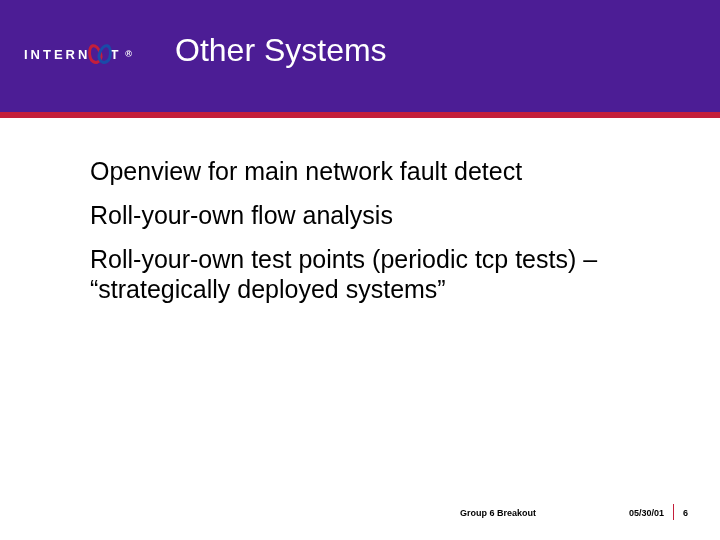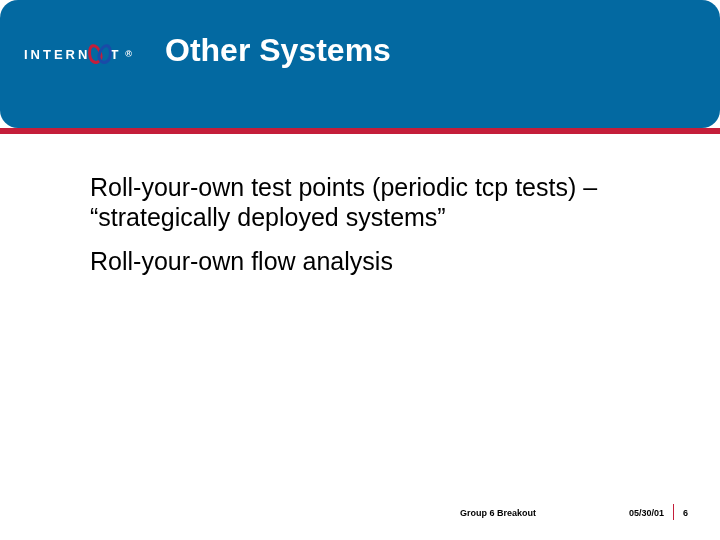--- a/index.html
+++ b/index.html
@@ -6,24 +6,23 @@
   body {
     width: 720px;
     height: 540px;
     background: #ffffff;
     font-family: Arial, Helvetica, sans-serif;
     position: relative;
     overflow: hidden;
   }
   .header {
     width: 100%;
-    height: 128px;
-    background: #0369a1;
+    height: 112px;
+    background: #4c1d95;
     position: relative;
-    border-radius: 18px;
   }
   .logo {
     position: absolute;
     left: 24px;
     top: 42px;
   }
   .logo-text {
     font-family: Arial, sans-serif;
     font-size: 13px;
     letter-spacing: 3px;
@@ -61,25 +60,25 @@
     transform: rotate(15deg);
   }
   .reg {
     font-size: 9px;
     color: #ffffff;
     vertical-align: top;
     margin-left: 4px;
   }
   .title {
     position: absolute;
-    left: 165px;
+    left: 175px;
     top: 32px;
     color: #ffffff;
     font-size: 32px;
-    font-weight: 700;
+    font-weight: 400;
   }
   .red-bar {
     width: 100%;
     height: 6px;
     background: #c41e3a;
   }
   .content {
     padding: 38px 90px 0 90px;
   }
   .bullet-item {
@@ -133,22 +132,23 @@
       </span>
       <span>T</span>
       <span class="reg">®</span>
     </div>
   </div>
   <div class="title">Other Systems</div>
 </div>
 <div class="red-bar"></div>
 
 <div class="content">
+  <div class="bullet-item">Openview for main network fault detect</div>
+  <div class="bullet-item">Roll-your-own flow analysis</div>
   <div class="bullet-item">Roll-your-own test points (periodic tcp tests) – “strategically deployed systems”</div>
-  <div class="bullet-item">Roll-your-own flow analysis</div>
 </div>
 
 <div class="footer">
   <div class="footer-text footer-center">Group 6 Breakout</div>
   <div class="footer-text footer-date">05/30/01</div>
   <div class="footer-divider"></div>
   <div class="footer-text footer-page">6</div>
 </div>
 
 </body></html>

